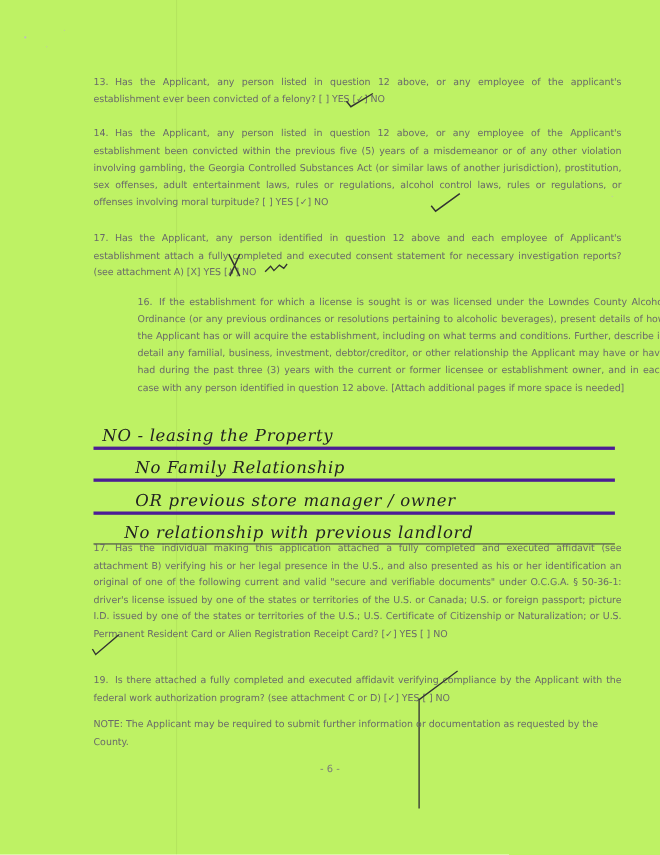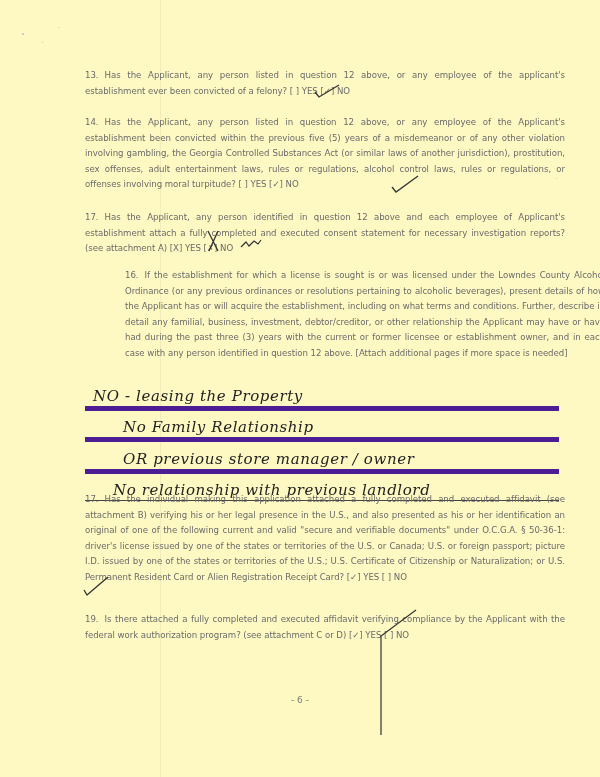--- a/index.html
+++ b/index.html
@@ -12,21 +12,21 @@
       height: 777px;
       position: relative;
       overflow: hidden;
       font-family: "DejaVu Sans", sans-serif;
       color: #6a6a6a;
     }
     .page {
       position: absolute;
       left: 0; top: 0;
       width: 600px; height: 777px;
-      background: #fef9c3;
+      background: #bef264;
     }
     .fold-line {
       position: absolute;
       left: 160px;
       top: 0;
       width: 1px;
       height: 777px;
       background: rgba(0,0,0,0.05);
     }
     .speck {
@@ -52,21 +52,21 @@
     .handwritten-block {
       position: absolute;
       left: 85px;
       top: 379px;
       width: 474px;
       height: 106px;
     }
     .hw-line {
       position: relative;
       height: 26.5px;
-      border-bottom: 5px solid #4c1d95;
+      border-bottom: 3px solid #4c1d95;
     }
     .hw-line:last-child { border-bottom: 1px solid #444; }
     .hw-text {
       position: absolute;
       bottom: 1px;
       font-family: "DejaVu Serif", serif;
       font-style: italic;
       font-size: 15px;
       color: #222;
       white-space: nowrap;
@@ -151,15 +151,16 @@
     <path d="M2 15 L5 20 L26 2" stroke="#333" stroke-width="1.3" fill="none"></path>
   </svg>
 
   <div class="q" style="top:612px;">
     <span class="num">19.</span><span>Is there attached a fully completed and executed affidavit verifying compliance by the Applicant with the federal work authorization program? (see attachment C or D) [✓] YES [ ] NO</span>
   </div>
   <svg class="mark" style="left:378px;top:608px;" width="40" height="130">
     <path d="M3 127 L3 28 L38 2" stroke="#333" stroke-width="1.2" fill="none"></path>
   </svg>
 
+  <div class="note">NOTE: The Applicant may be required to submit further information or documentation as requested by the County.</div>
 
   <div class="page-number">- 6 -</div>
 </div>
 
 </body></html>

